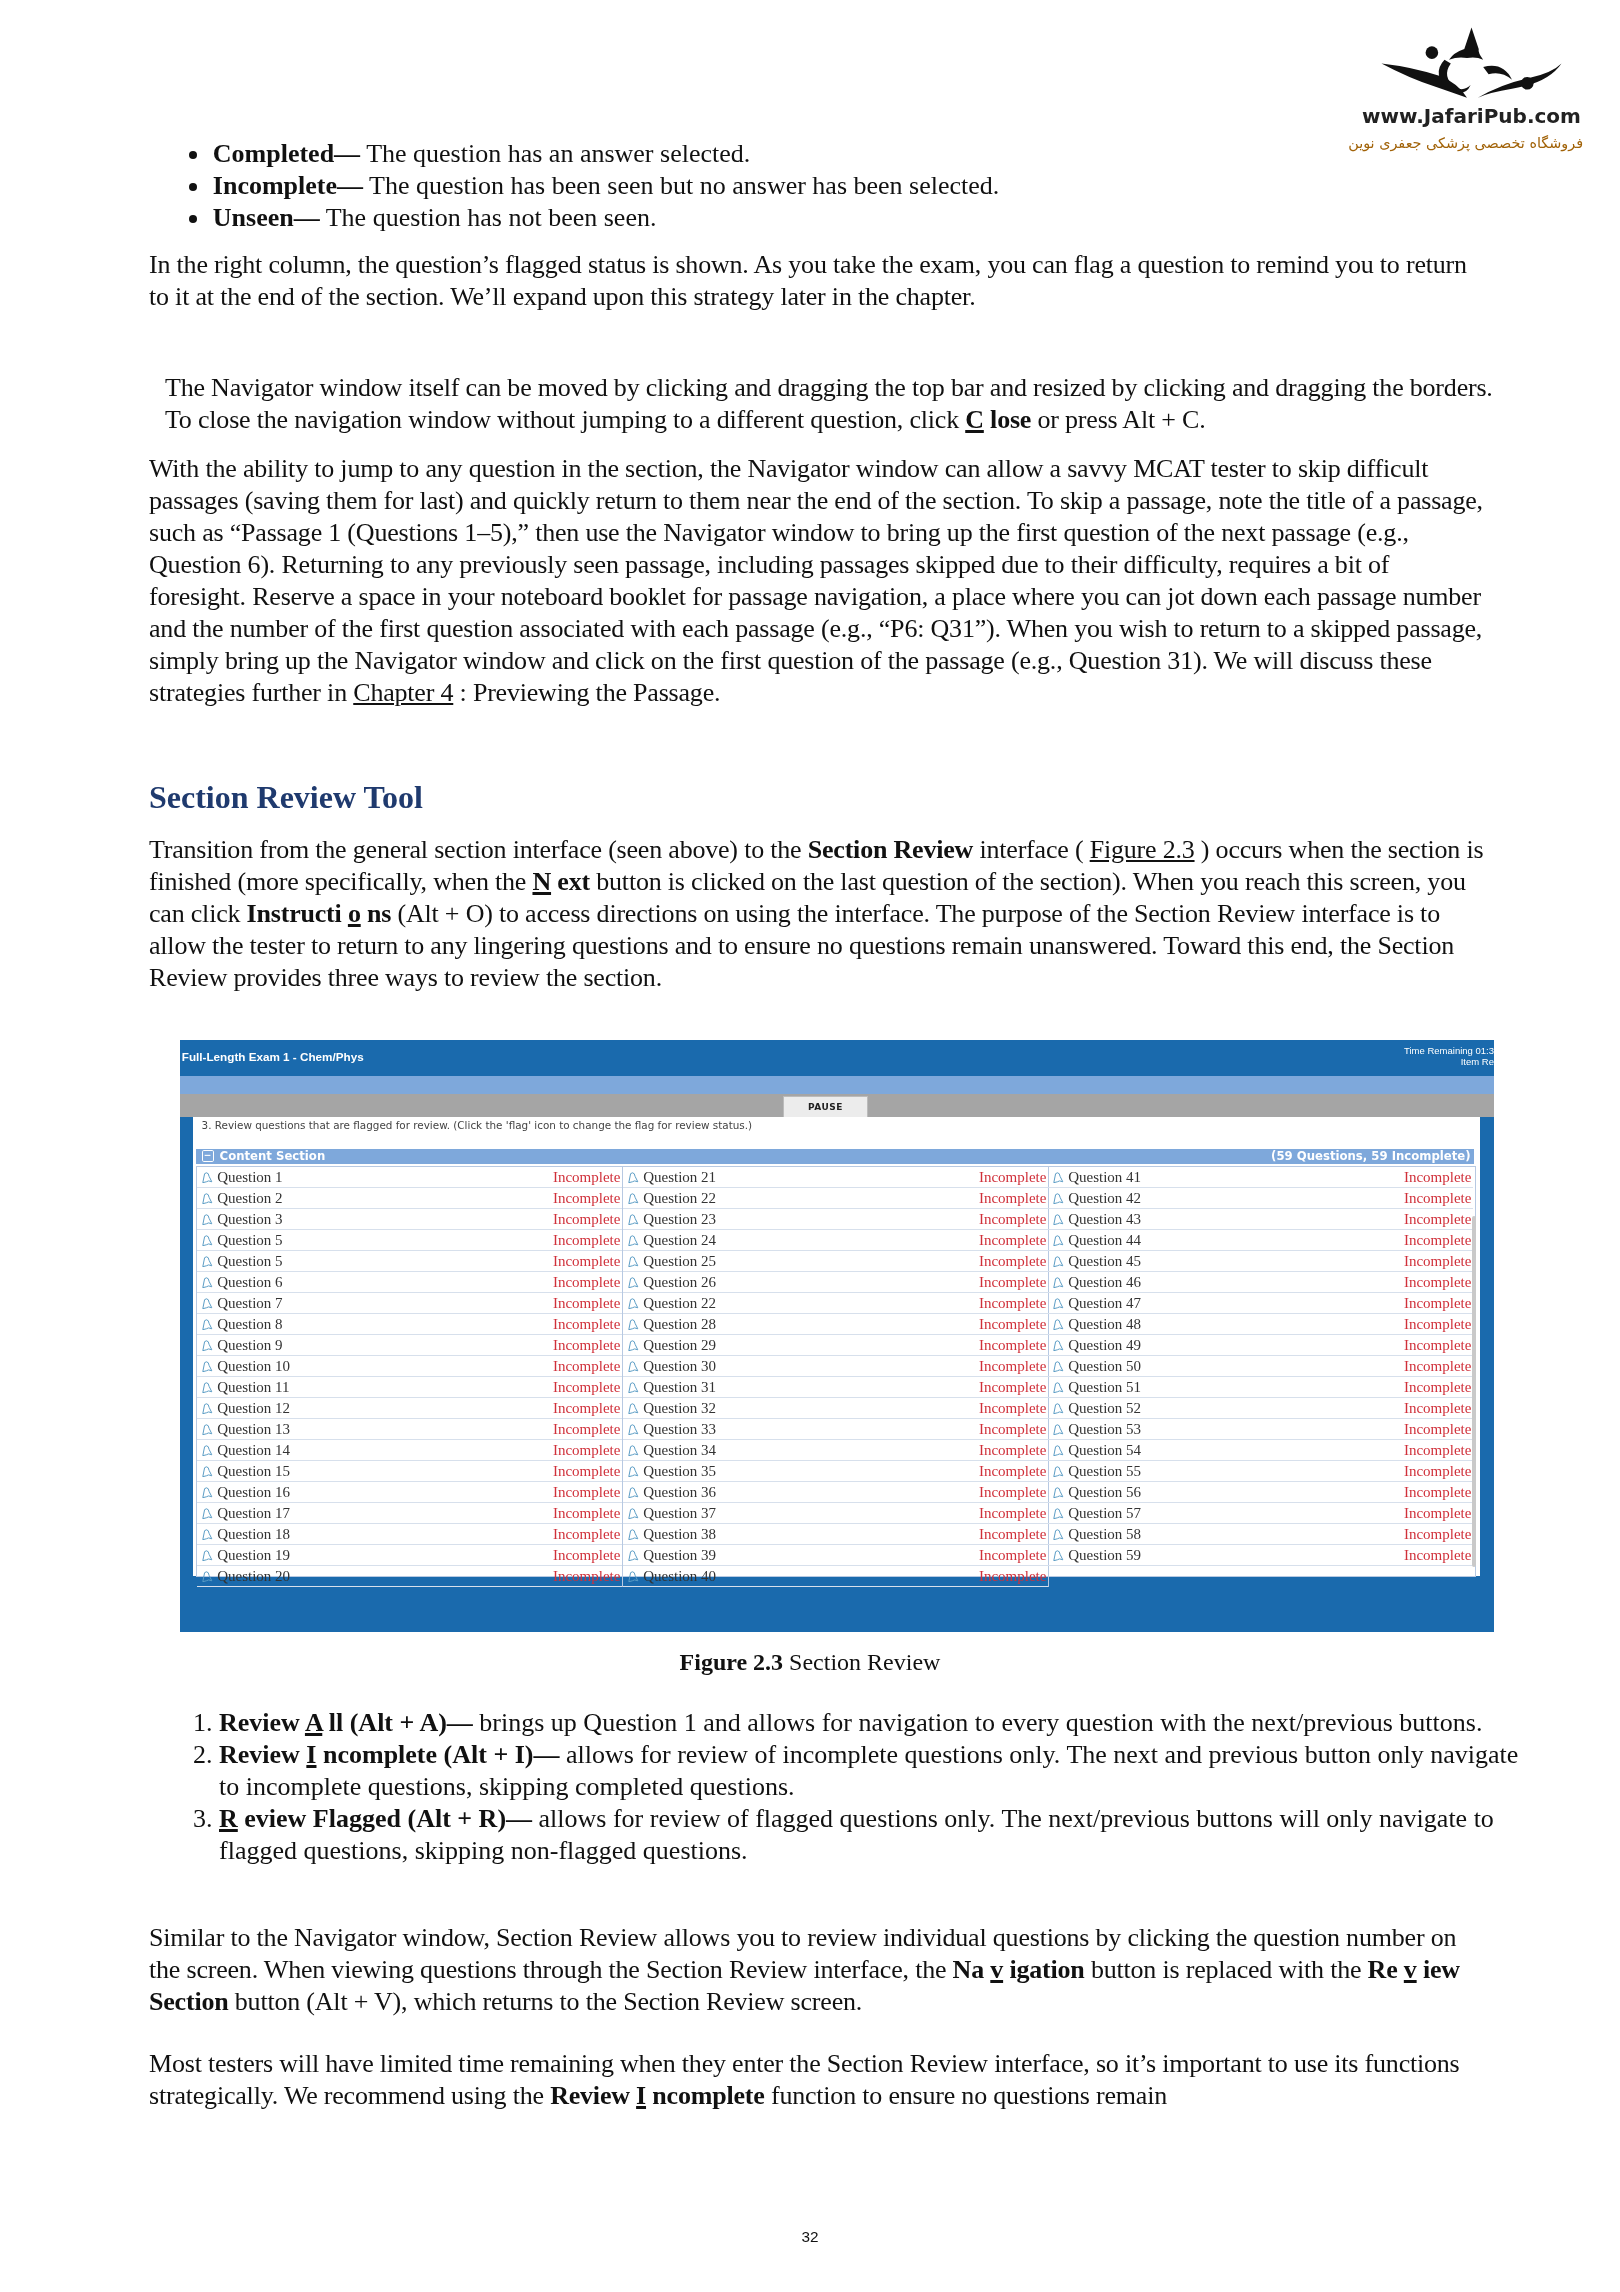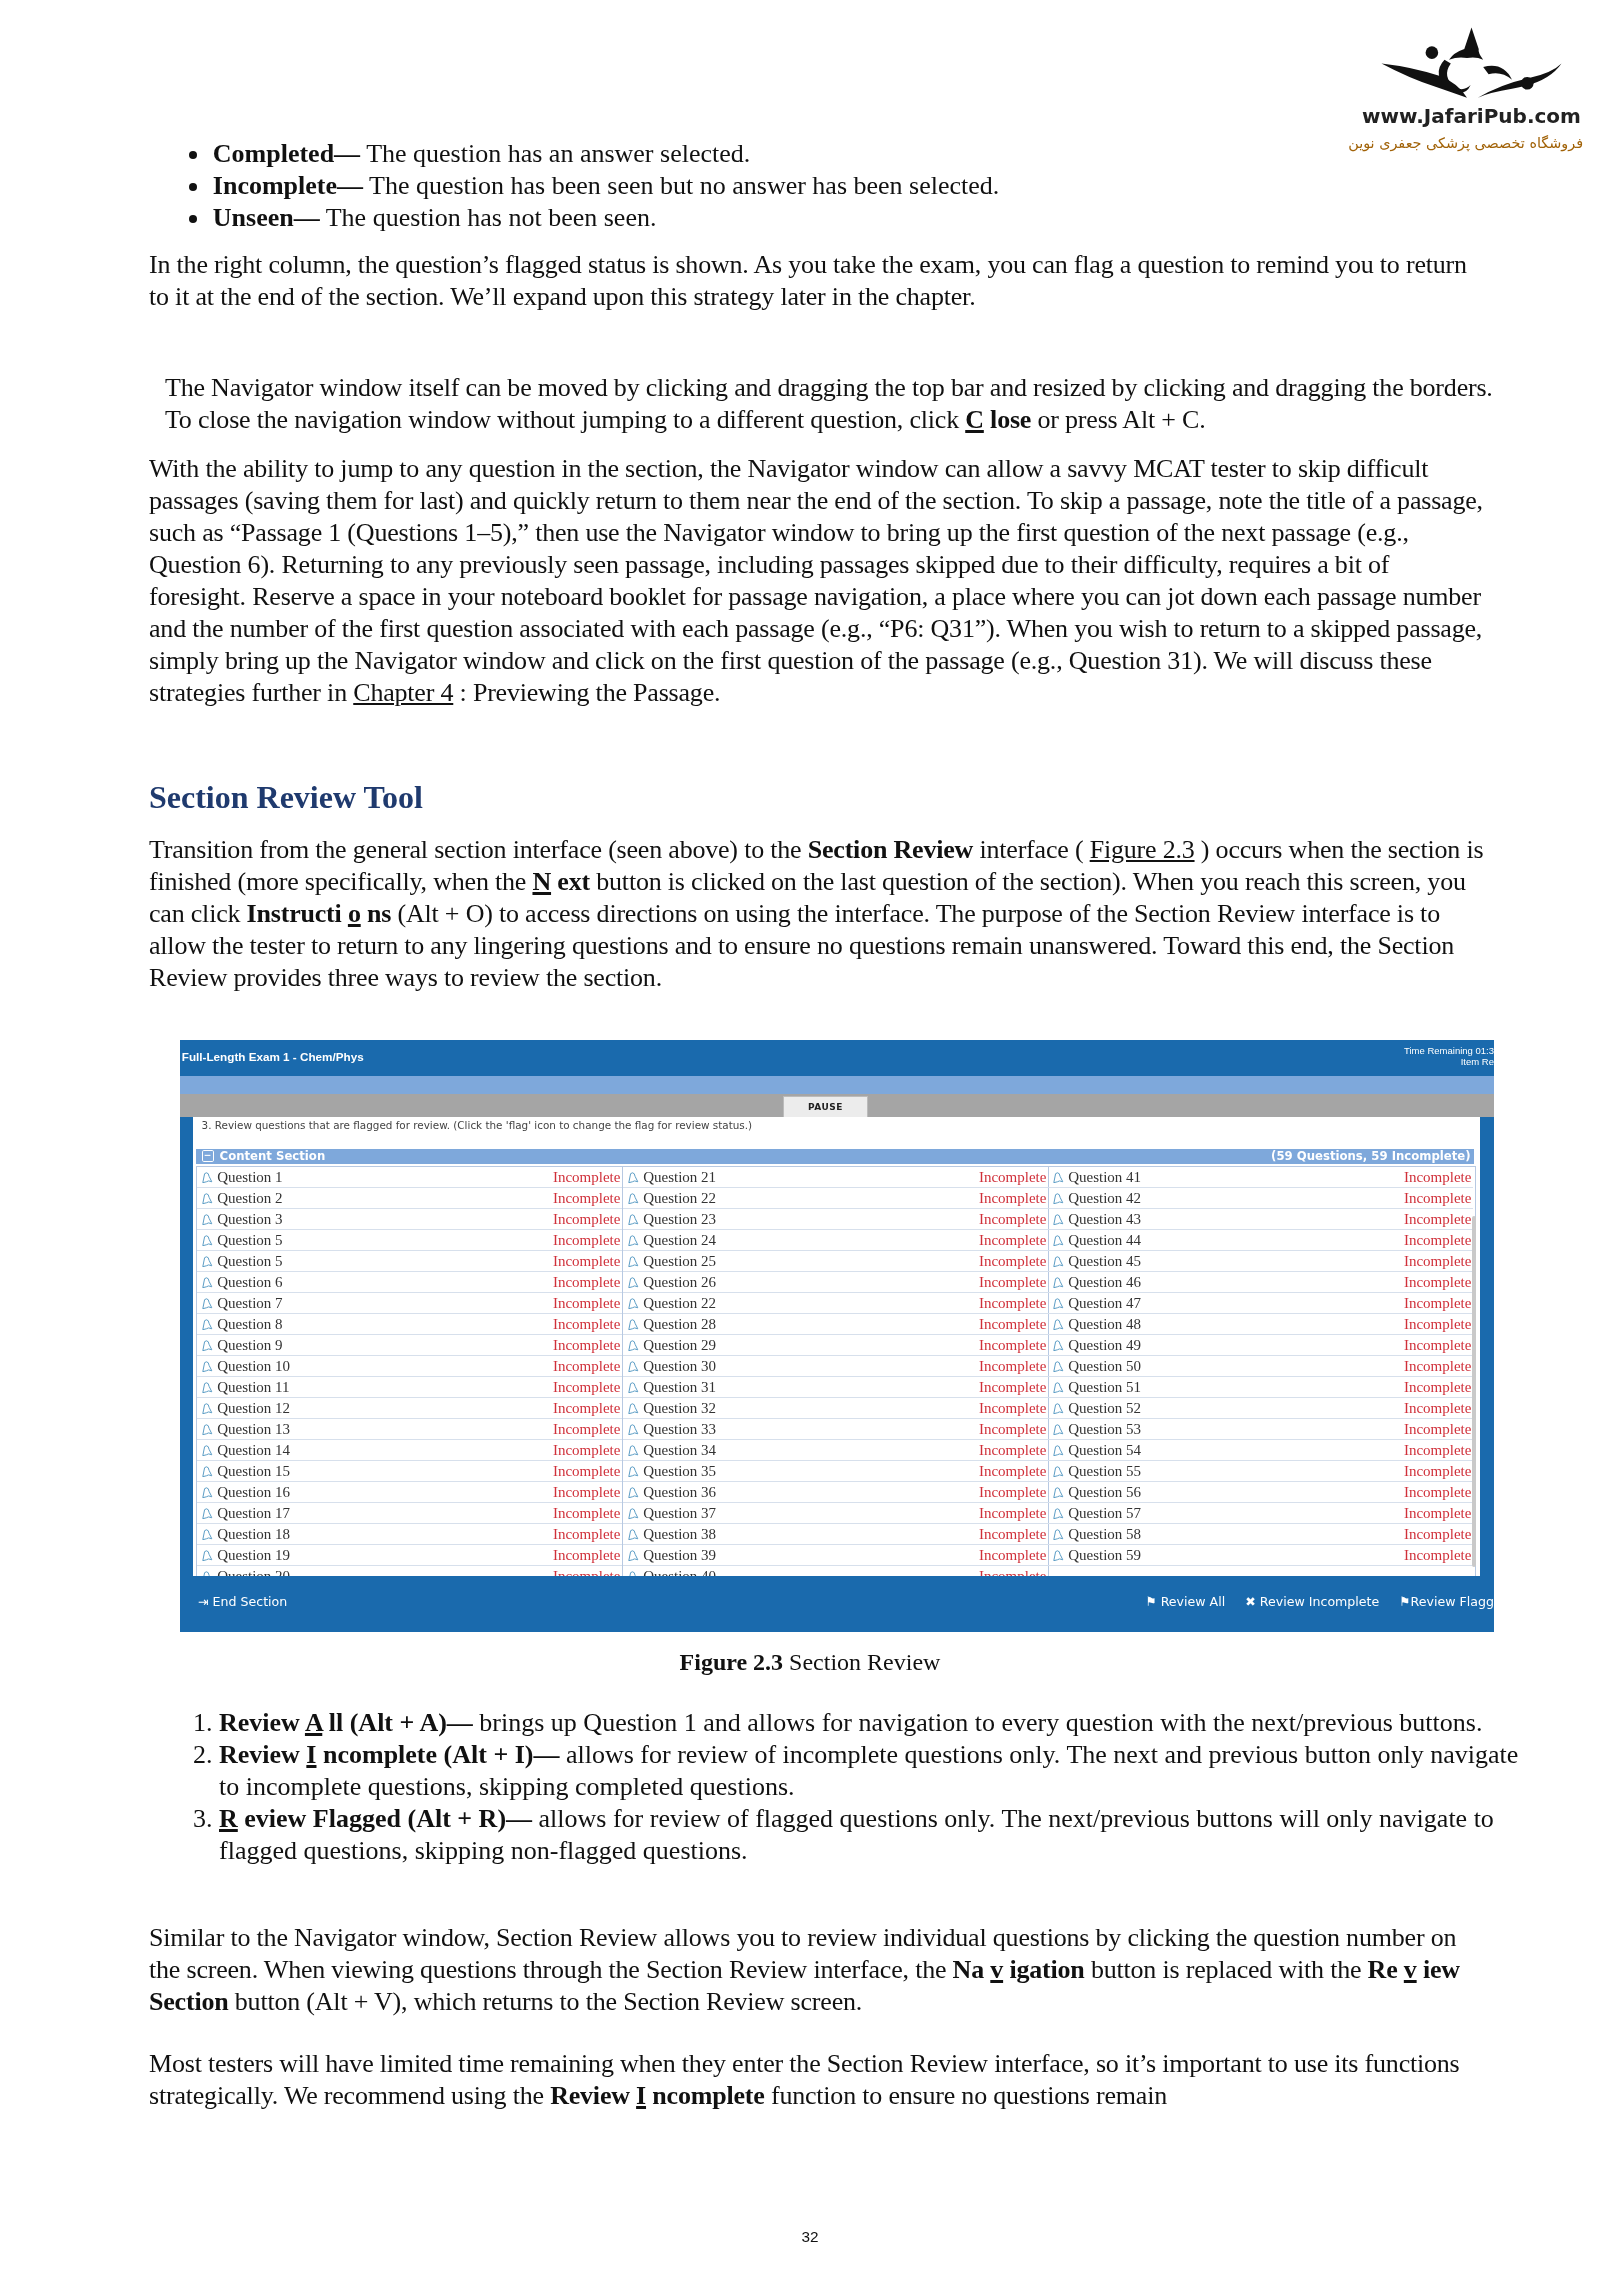--- a/index.html
+++ b/index.html
@@ -517,28 +517,20 @@
             <svg class="flag" viewBox="0 0 14 14">
               <path d="M2 13 L4 3 Q6 1 8 3 L9 6 L12 12 Q8 10 6 12 Z" fill="none" stroke="#5a9cc4" stroke-width="1.1"></path>
             </svg>
             <span class="qlabel">Question 59</span>
             <span class="qstatus">Incomplete</span>
           </div>
         </div>
     </div>
     <div class="scrollbar"></div>
   </div>
-  <div class="bottombar">
-    <span class="end-section"><span>⇥ </span><span>End Section</span></span>
-    <span class="review-btns">
-      <span class="btn"><span>⚑ </span><span>Review All</span></span>
-      <span class="btn"><span>✖ </span><span>Review Incomplete</span></span>
-      <span class="btn"><span>⚑</span><span>Review Flagg</span></span>
-    </span>
-  </div>
 </div>
 
 <div class="caption"><b>Figure 2.3</b><span> Section Review</span></div>
 
 <ol class="review-list">
   <li><b><span>Review </span><u>A</u><span> ll (Alt + A)—</span></b><span> brings up Question 1 and allows for navigation to every question with the next/previous buttons.</span></li>
   <li><b><span>Review </span><u>I</u><span> ncomplete (Alt + I)—</span></b><span> allows for review of incomplete questions only. The next and previous button only navigate to incomplete questions, skipping completed questions.</span></li>
   <li><b><span></span><u>R</u><span> eview Flagged (Alt + R)—</span></b><span> allows for review of flagged questions only. The next/previous buttons will only navigate to flagged questions, skipping non-flagged questions.</span></li>
 </ol>
 

